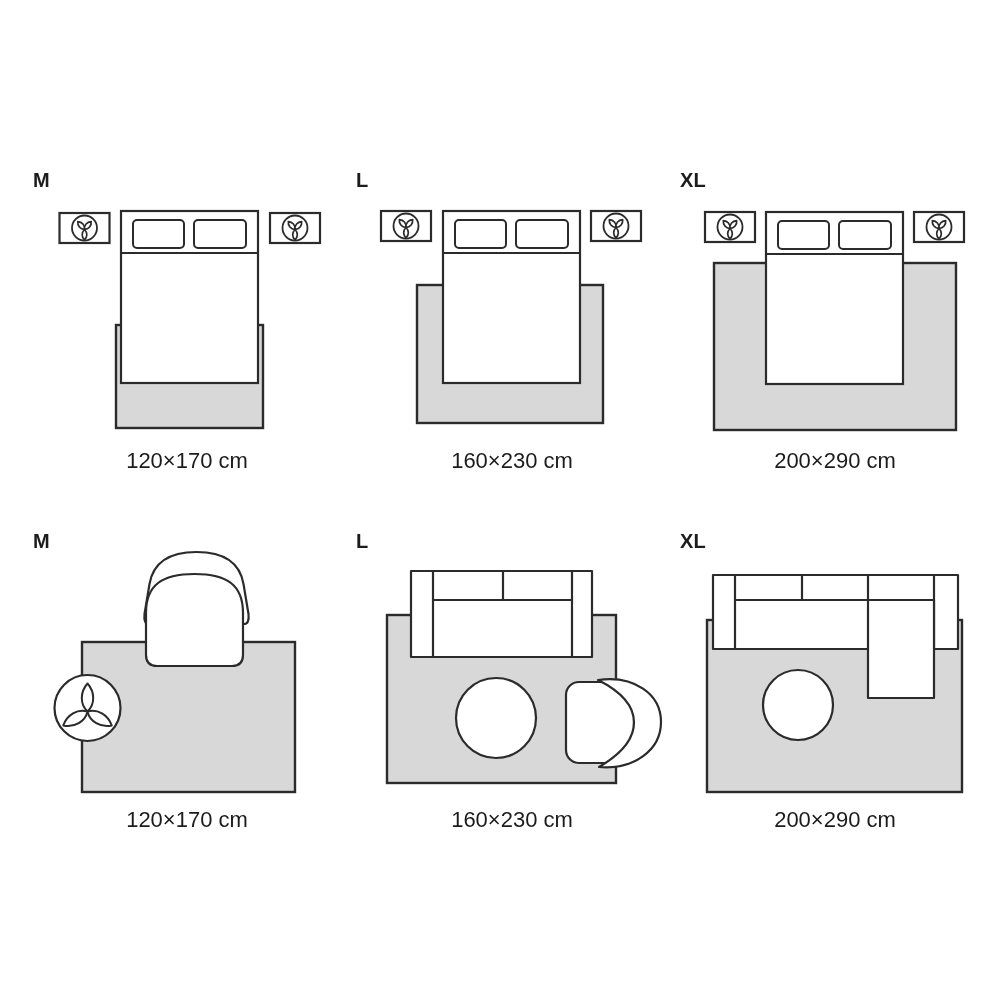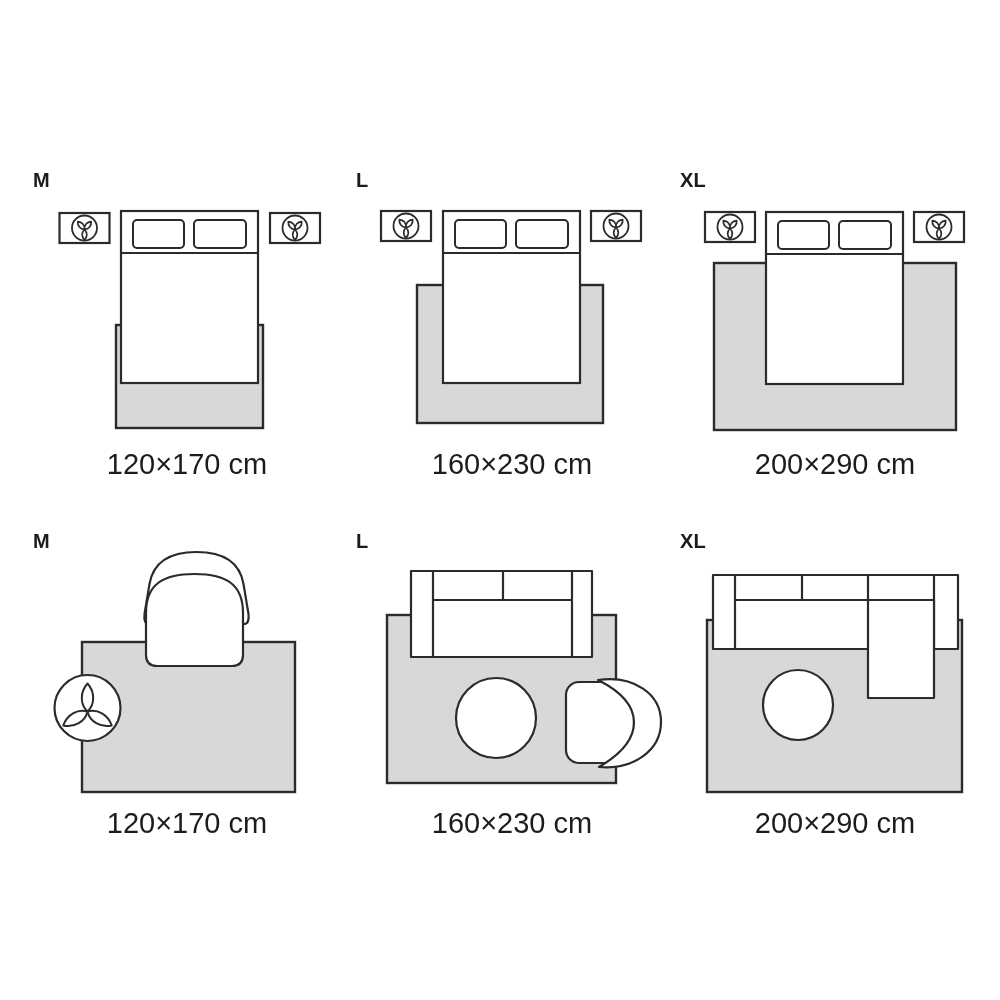--- a/index.html
+++ b/index.html
@@ -24,21 +24,21 @@
   .size-label{
     position:absolute;
     font-size:20px;font-weight:700;line-height:1;
     color:var(--text);
     letter-spacing:.2px;
     white-space:nowrap;
   }
   .caption{
     position:absolute;
     transform:translateX(-50%);
-    font-size:29px;font-weight:400;line-height:1;
+    font-size:22px;font-weight:400;line-height:1;
     color:var(--text);
     white-space:nowrap;
   }
 </style>
 </head>
 <body>
 
 <div class="stage">
 
   <svg class="art" width="1000" height="1000" viewBox="0 0 1000 1000">

